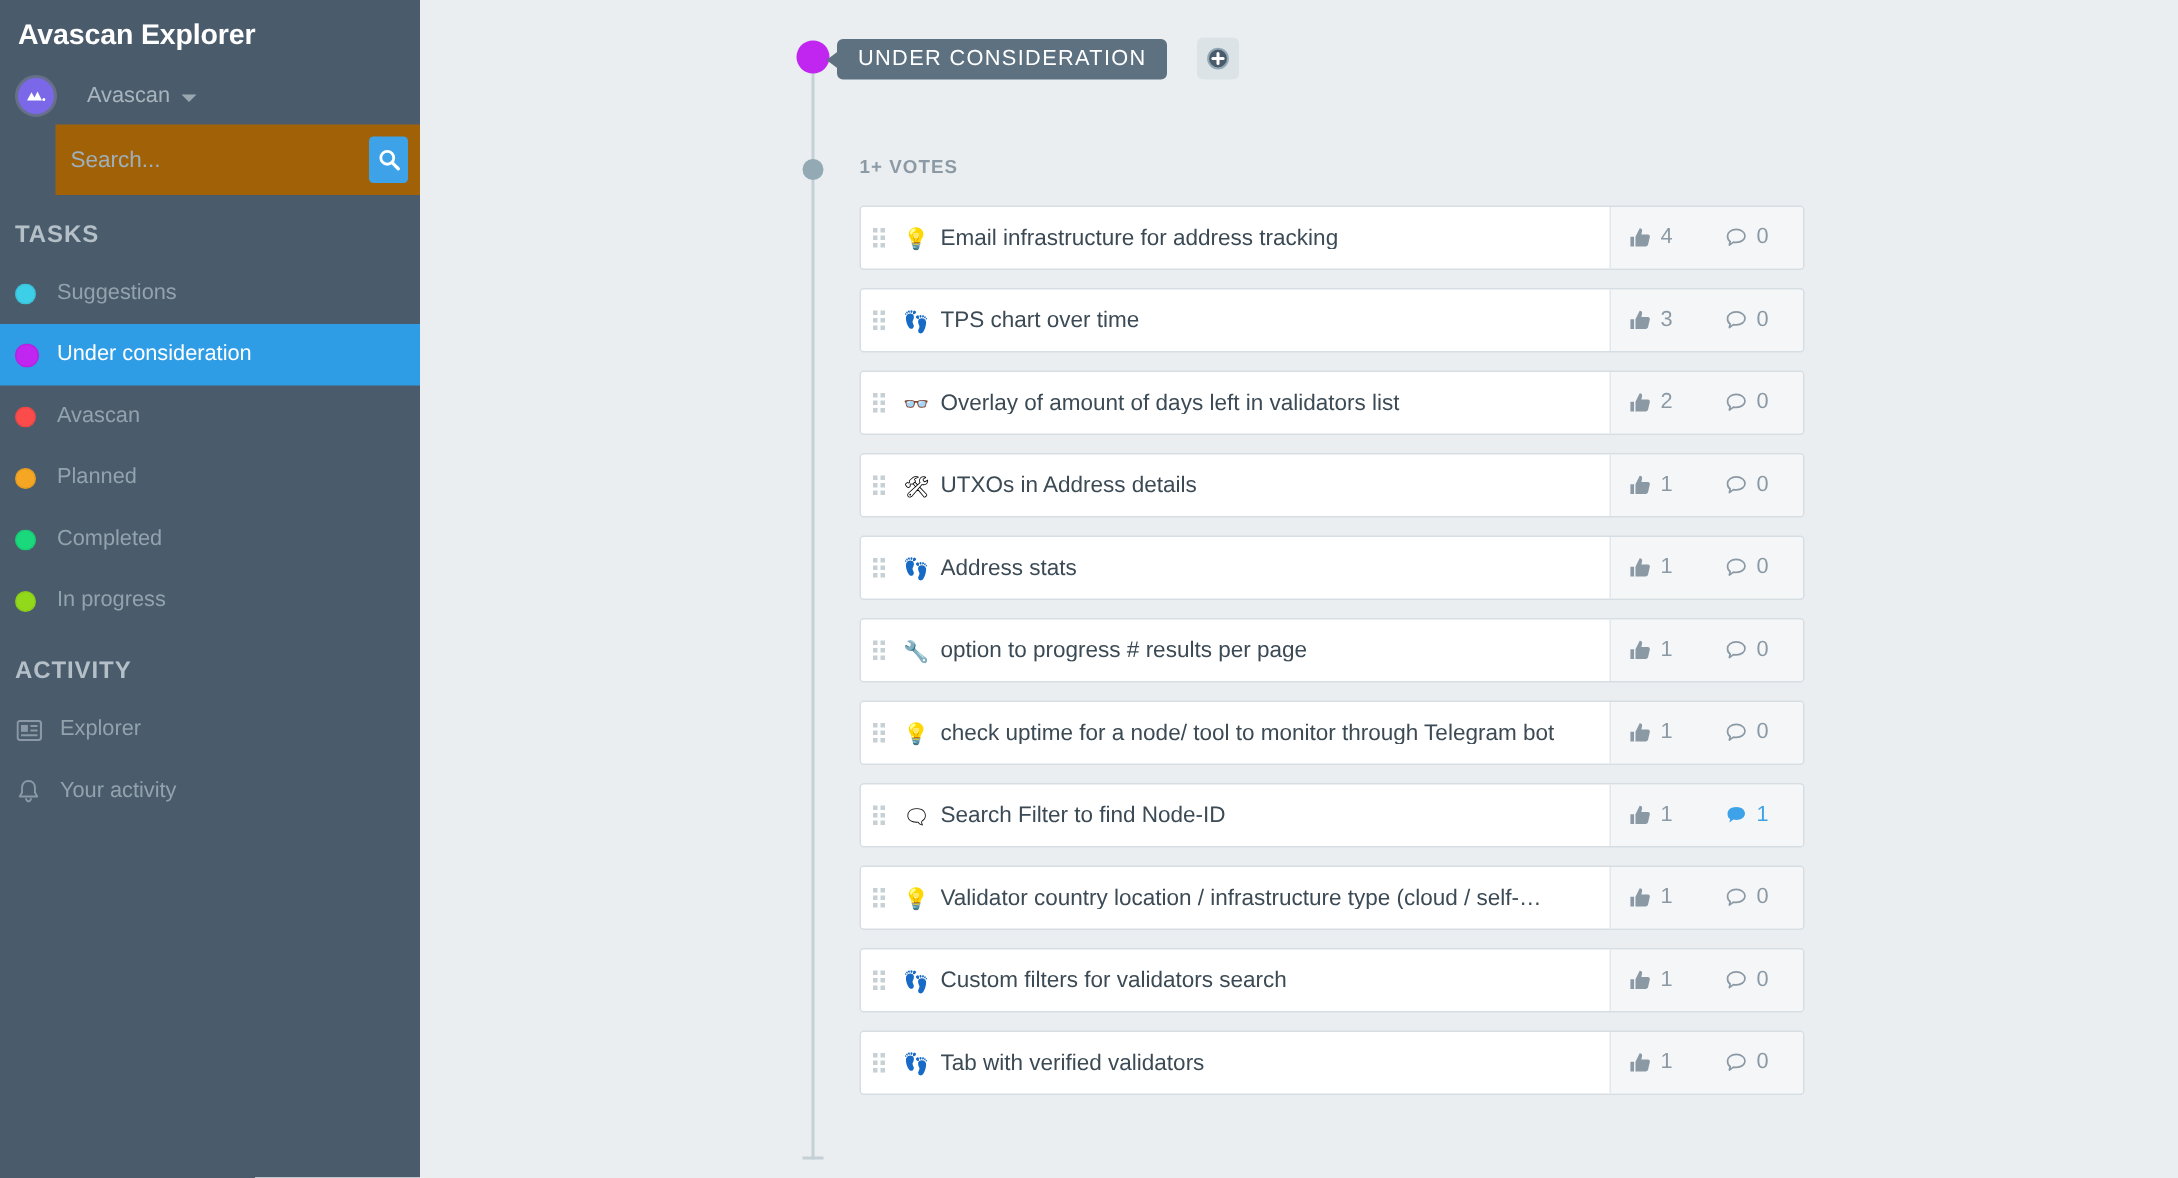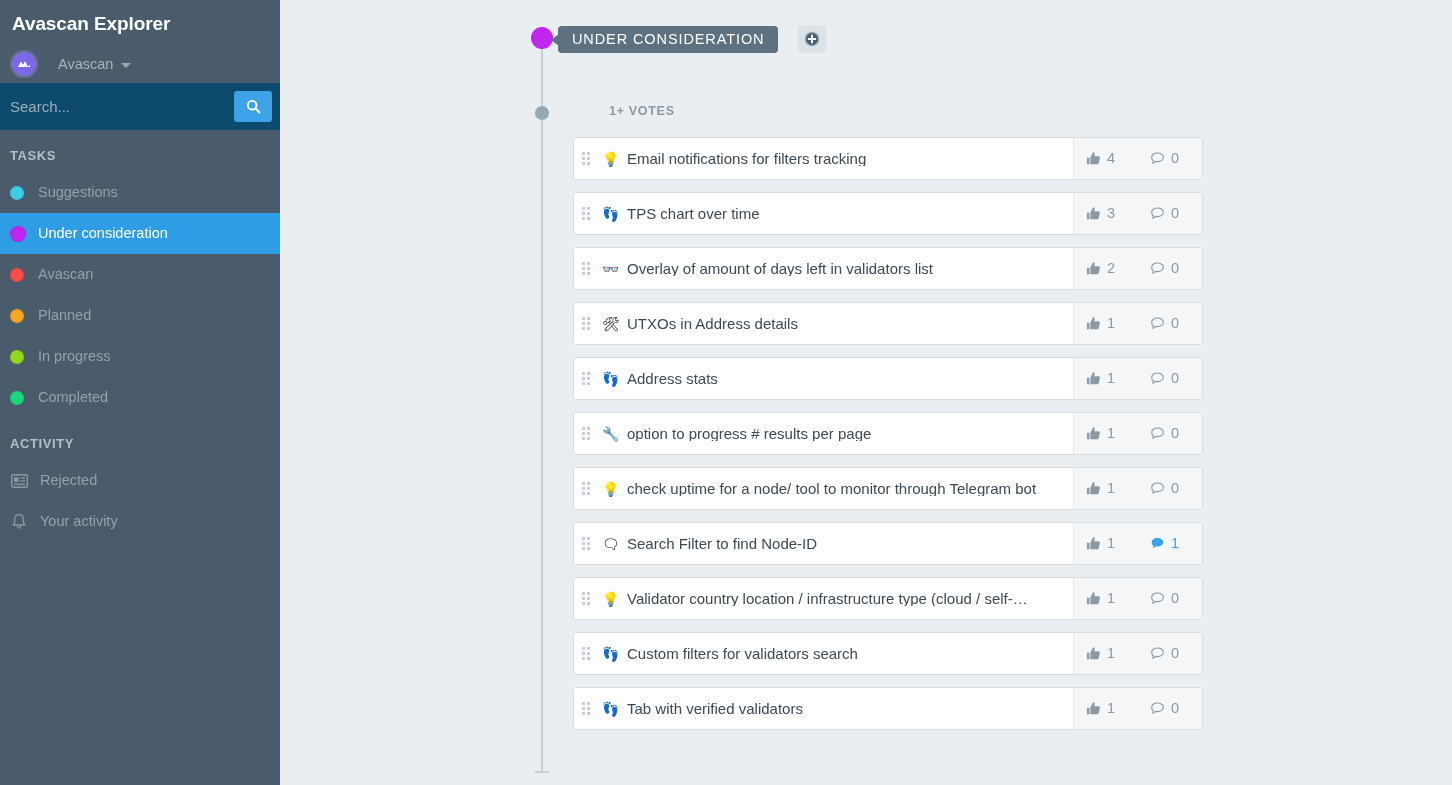--- a/index.html
+++ b/index.html
@@ -59,24 +59,25 @@
     width: 0; height: 0;
     border-left: 5px solid transparent;
     border-right: 5px solid transparent;
     border-top: 5px solid #9aa7b1;
     margin-left: 8px;
     margin-top: 2px;
   }
 
   .sb-search {
     height: 47px;
-    background: #0c4a6e;
+    background: #a16207;
     display: flex;
     align-items: center;
     padding: 0 8px 0 0;
+    margin-left: 37px;
   }
   .sb-search input {
     flex: 1 1 auto;
     background: transparent;
     border: none;
     outline: none;
     color: #cfd8de;
     font-size: 15px;
     font-family: "Liberation Sans", sans-serif;
     padding-left: 10px;
@@ -85,21 +86,21 @@
   .search-btn {
     width: 38px; height: 31px;
     background: #3da2e8;
     border: none;
     border-radius: 3px;
     display: flex; align-items: center; justify-content: center;
     cursor: pointer;
   }
 
   .sb-section-label {
-    font-size: 13px;
+    font-size: 16px;
     font-weight: bold;
     color: #b4bfc8;
     letter-spacing: 0.6px;
     padding: 18px 0 9px 10px;
   }
 
   .sb-item {
     display: flex;
     align-items: center;
     height: 41px;
@@ -207,21 +208,20 @@
     cursor: pointer;
   }
 
   .votes-label {
     position: absolute;
     left: 293px; top: 104px;
     font-size: 12.5px;
     font-weight: bold;
     color: #8c9aa5;
     letter-spacing: 0.7px;
-    margin-left: 36px;
   }
 
   
   #list {
     position: absolute;
     left: 293px;
     top: 137px;
     width: 630px;
   }
   .row {
@@ -340,41 +340,41 @@
     </div>
     <div class="sb-item">
       <span class="dot" style="background:#fb4b4b"></span>
       <span class="sb-item-label">Avascan</span>
     </div>
     <div class="sb-item">
       <span class="dot" style="background:#f5a623"></span>
       <span class="sb-item-label">Planned</span>
     </div>
     <div class="sb-item">
+      <span class="dot" style="background:#19d97c"></span>
+      <span class="sb-item-label">Completed</span>
+    </div>
+    <div class="sb-item">
       <span class="dot" style="background:#93d91b"></span>
       <span class="sb-item-label">In progress</span>
-    </div>
-    <div class="sb-item">
-      <span class="dot" style="background:#19d97c"></span>
-      <span class="sb-item-label">Completed</span>
     </div>
 
     <div class="sb-section-label">ACTIVITY</div>
 
     <div class="sb-item">
       <span class="sb-ico">
         <svg width="17" height="14" viewBox="0 0 17 14">
           <rect x="0.7" y="0.7" width="15.6" height="12.6" rx="1.6" fill="none" stroke="#8a99a5" stroke-width="1.4"></rect>
           <rect x="3" y="3.3" width="4.6" height="4.6" fill="#8a99a5"></rect>
           <line x1="9.3" y1="4" x2="14" y2="4" stroke="#8a99a5" stroke-width="1.3"></line>
           <line x1="9.3" y1="7" x2="14" y2="7" stroke="#8a99a5" stroke-width="1.3"></line>
           <line x1="3" y1="10.2" x2="14" y2="10.2" stroke="#8a99a5" stroke-width="1.3"></line>
         </svg>
       </span>
-      <span class="sb-item-label">Rejected</span>
+      <span class="sb-item-label">Explorer</span>
     </div>
 
     <div class="sb-item">
       <span class="sb-ico">
         <svg width="16" height="17" viewBox="0 0 16 17">
           <path d="M8 1.6 C5.3 1.6 3.7 3.6 3.7 6.2 L3.7 9.3 L2.2 12 L13.8 12 L12.3 9.3 L12.3 6.2 C12.3 3.6 10.7 1.6 8 1.6 Z" fill="none" stroke="#8a99a5" stroke-width="1.3" stroke-linejoin="round"></path>
           <path d="M6.4 13.6 C6.7 14.7 7.3 15.2 8 15.2 C8.7 15.2 9.3 14.7 9.6 13.6" fill="none" stroke="#8a99a5" stroke-width="1.3" stroke-linecap="round"></path>
         </svg>
       </span>
       <span class="sb-item-label">Your activity</span>
@@ -407,21 +407,21 @@
         <div class="row-main">
           <span class="drag-handle">
               <i></i>
               <i></i>
               <i></i>
               <i></i>
               <i></i>
               <i></i>
             </span>
           <span class="row-emoji">💡</span>
-          <span class="row-title">Email notifications for filters tracking</span>
+          <span class="row-title">Email infrastructure for address tracking</span>
         </div>
         <div class="row-stats">
           <div class="stat">
             <svg width="15" height="15" viewBox="0 0 16 16">
                 <path d="M1 7.2h2.6v7H1z" fill="#8b99a4"></path>
                 <path d="M4.6 7.2 L7.6 1.2 C8.9 1.2 9.5 2 9.3 3.2 L8.8 5.7 L13.4 5.7 C14.4 5.7 15 6.5 14.8 7.4 L13.6 12.7 C13.4 13.7 12.7 14.2 11.8 14.2 L4.6 14.2 Z" fill="#8b99a4"></path>
               </svg>
             <span class="stat-num">4</span>
           </div>
           <div class="stat">

